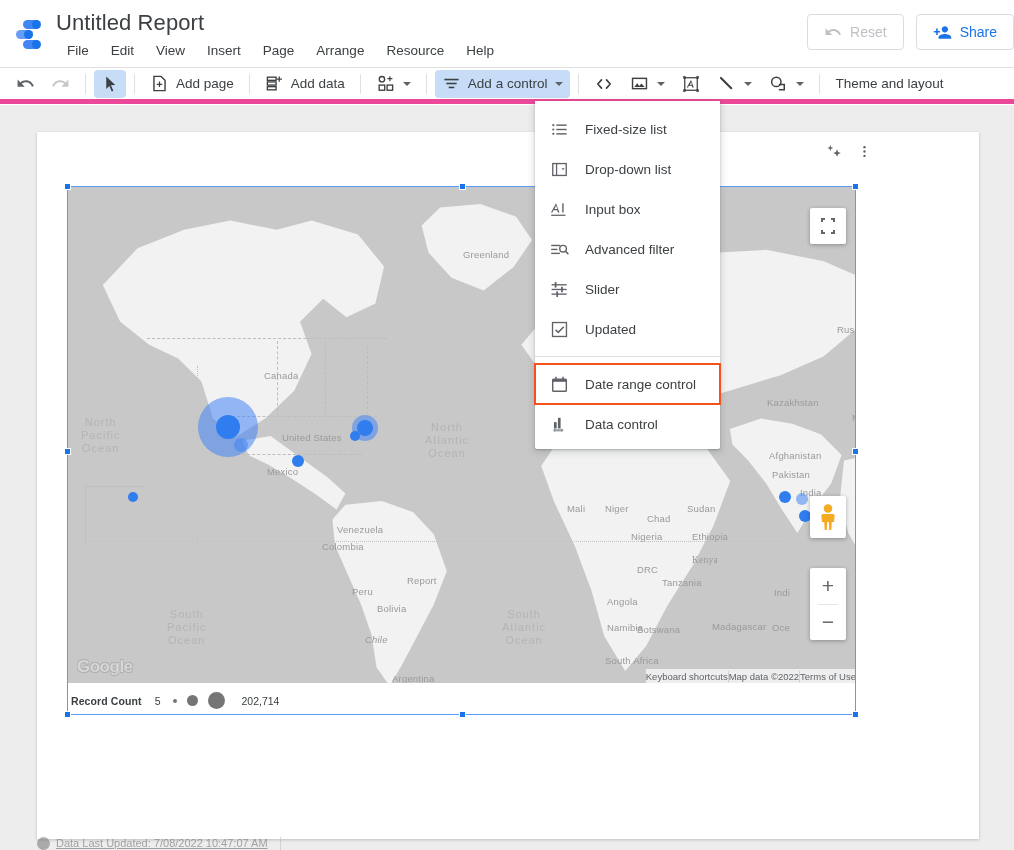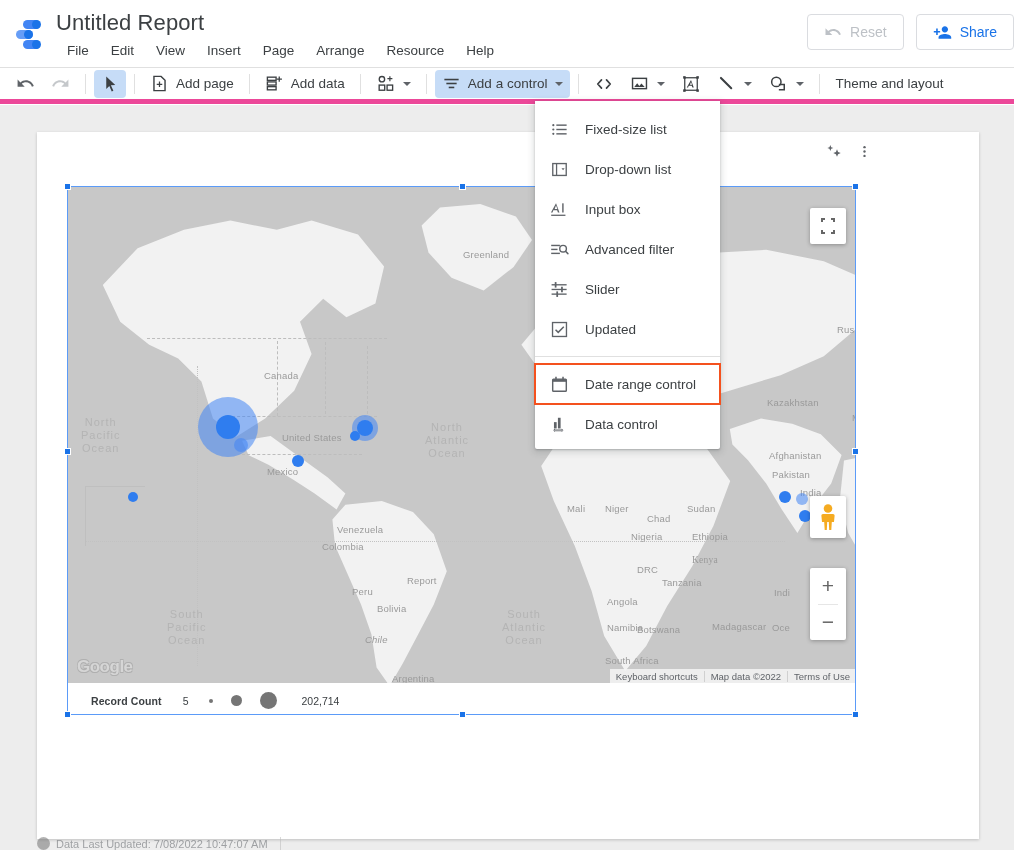--- a/index.html
+++ b/index.html
@@ -134,39 +134,39 @@
     font-size: 17px; font-weight: bold; letter-spacing: -.5px;
     color: #d6d6d6;
     text-shadow: -.6px -.6px 0 #b0b0b0, .6px -.6px 0 #b0b0b0, -.6px .6px 0 #b0b0b0, .6px .6px 0 #b0b0b0;
   }
   .attrib {
     position: absolute; right: 0px; bottom: 0px;
     display: flex; align-items: center; height: 14px;
     background: rgba(245,245,245,.85);
     font-size: 9.5px; color: #5f6368;
   }
-  .attrib span { padding: 0 6px; white-space: nowrap; }
+  .attrib span { padding: 0 0; white-space: nowrap; }
   .attrib span + span { border-left: 1px solid #d0d0d0; }
 
   .map-ctl {
     position: absolute; background: #fff;
     box-shadow: 0 1px 4px rgba(0,0,0,.3); border-radius: 2px;
   }
   .fullscreen-btn { right: 10px; top: 22px; width: 36px; height: 36px; }
   .pegman-btn { right: 10px; top: 310px; width: 36px; height: 42px; display:flex; align-items:center; justify-content:center; }
   .zoom-ctl { right: 10px; top: 382px; width: 36px; height: 72px; }
   .zoom-ctl .zb { height: 36px; display: flex; align-items: center; justify-content: center; color:#666; font-size: 21px; }
   .zoom-ctl .divider { position:absolute; left: 8px; right: 8px; top: 36px; height:1px; background:#e6e6e6; }
 
   
   .legend {
     position: absolute; left: 0; top: 500px;
     width: 790px; height: 29px;
     background: #fff;
-    display: flex; align-items: center; padding-left: 24px; gap: 18px;
+    display: flex; align-items: center; padding-left: 4px; gap: 10px;
   }
   .legend .lg-title { font-size: 10.5px; font-weight: bold; color: #3c4043; letter-spacing:.1px; }
   .legend .lg-val { font-size: 10.5px; color: #3c4043; margin: 0 3px; }
   .legend .lg-dot { border-radius: 50%; background: #757575; }
 
   
   .sel-frame {
     position: absolute; left: 30px; top: 54px;
     width: 789px; height: 529px;
     border: 1.5px solid #5b9bf8;
@@ -202,23 +202,24 @@
   .menu-item.highlight {
     outline: 2.5px solid #f4511e;
     outline-offset: -1px;
     position: relative; z-index: 2;
   }
   .mi-icon { width: 20px; height: 20px; flex: 0 0 20px; display:flex; align-items:center; justify-content:center; }
 
   
   .footer-status {
     position: absolute; left: 37px; bottom: 0px;
-    display: flex; align-items: flex-end; gap: 6px;
+    display: flex; align-items: flex-start; gap: 6px;
     font-size: 11px; color: #5f6368; opacity: .55;
     white-space: nowrap;
+    text-decoration: underline;
   }
   .footer-status .clock-ic { width: 13px; height: 13px; border-radius: 50%; background: #757575; }
   .fvsep { width: 1px; height: 13px; background: #bbb; margin-left: 6px; }
 </style>
 </head>
 <body>
 
 <div class="header">
   <div class="logo">
     <div class="bar b1"></div>

